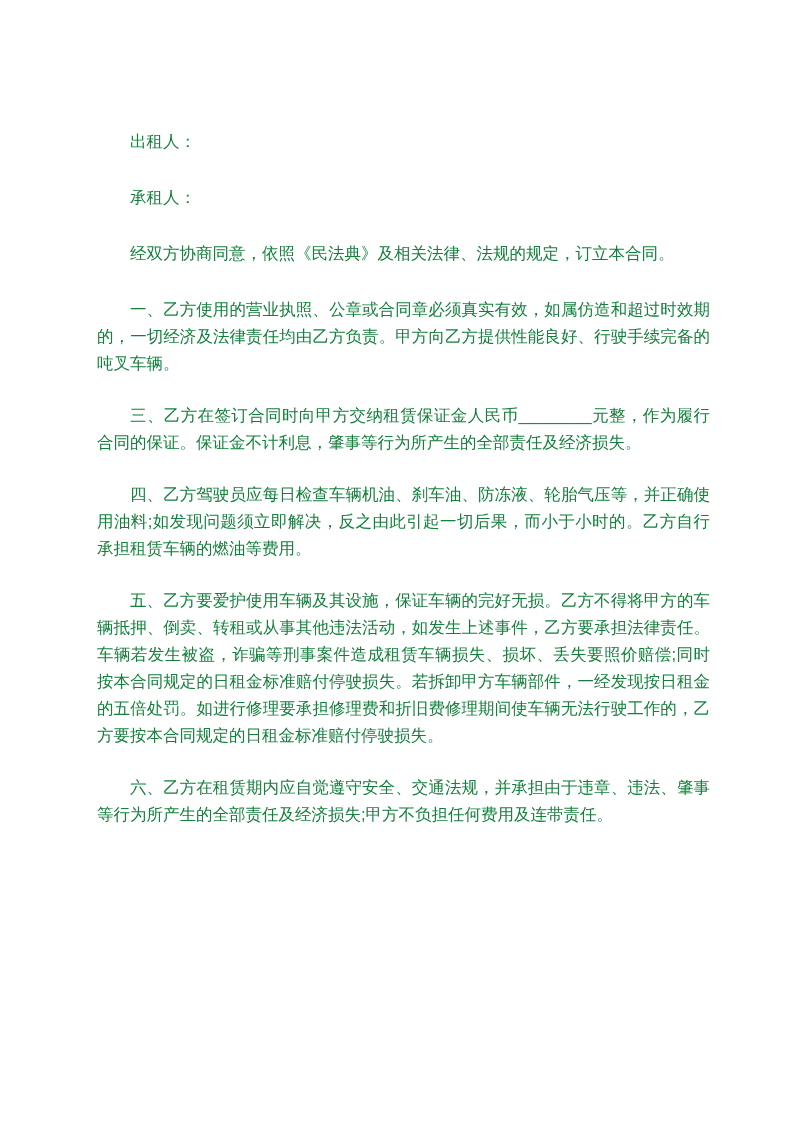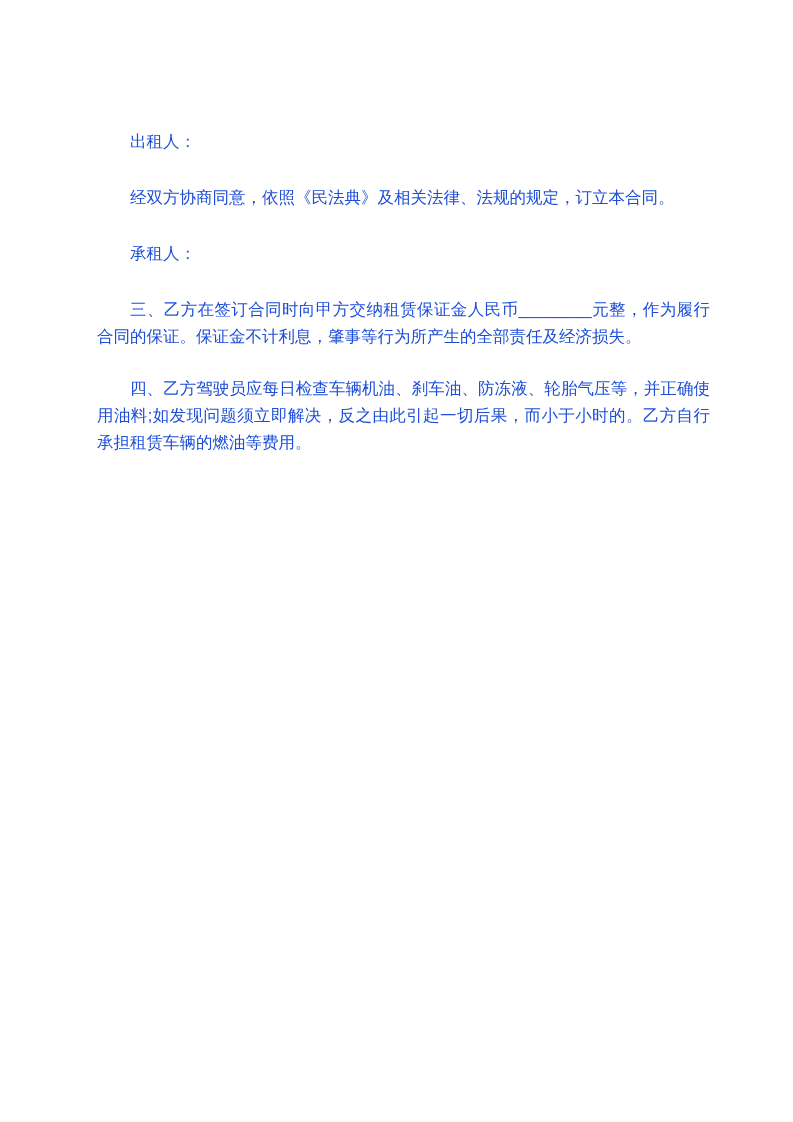--- a/index.html
+++ b/index.html
@@ -22,28 +22,31 @@
     color: #000000;
   }
   .para {
     margin: 0 0 25px 0;
     font-size: 16.5px;
     line-height: 27px;
     text-align: justify;
     text-justify: inter-ideograph;
     text-indent: 2em;
     word-break: break-all;
-    color: #1d4ed8;
+    color: #15803d;
   }
   .para.intro {
     margin-bottom: 29px;
   }
 </style>
 </head>
 <body>
 
 <div class="page">
   <p class="para intro">出租人：</p>
+  <p class="para intro">承租人：</p>
   <p class="para intro">经双方协商同意，依照《民法典》及相关法律、法规的规定，订立本合同。</p>
-  <p class="para intro">承租人：</p>
+  <p class="para">一、乙方使用的营业执照、公章或合同章必须真实有效，如属仿造和超过时效期的，一切经济及法律责任均由乙方负责。甲方向乙方提供性能良好、行驶手续完备的吨叉车辆。</p>
   <p class="para">三、乙方在签订合同时向甲方交纳租赁保证金人民币________元整，作为履行合同的保证。保证金不计利息，肇事等行为所产生的全部责任及经济损失。</p>
   <p class="para">四、乙方驾驶员应每日检查车辆机油、刹车油、防冻液、轮胎气压等，并正确使用油料;如发现问题须立即解决，反之由此引起一切后果，而小于小时的。乙方自行承担租赁车辆的燃油等费用。</p>
+  <p class="para">五、乙方要爱护使用车辆及其设施，保证车辆的完好无损。乙方不得将甲方的车辆抵押、倒卖、转租或从事其他违法活动，如发生上述事件，乙方要承担法律责任。车辆若发生被盗，诈骗等刑事案件造成租赁车辆损失、损坏、丢失要照价赔偿;同时按本合同规定的日租金标准赔付停驶损失。若拆卸甲方车辆部件，一经发现按日租金的五倍处罚。如进行修理要承担修理费和折旧费修理期间使车辆无法行驶工作的，乙方要按本合同规定的日租金标准赔付停驶损失。</p>
+  <p class="para">六、乙方在租赁期内应自觉遵守安全、交通法规，并承担由于违章、违法、肇事等行为所产生的全部责任及经济损失;甲方不负担任何费用及连带责任。</p>
 </div>
 
 </body></html>

